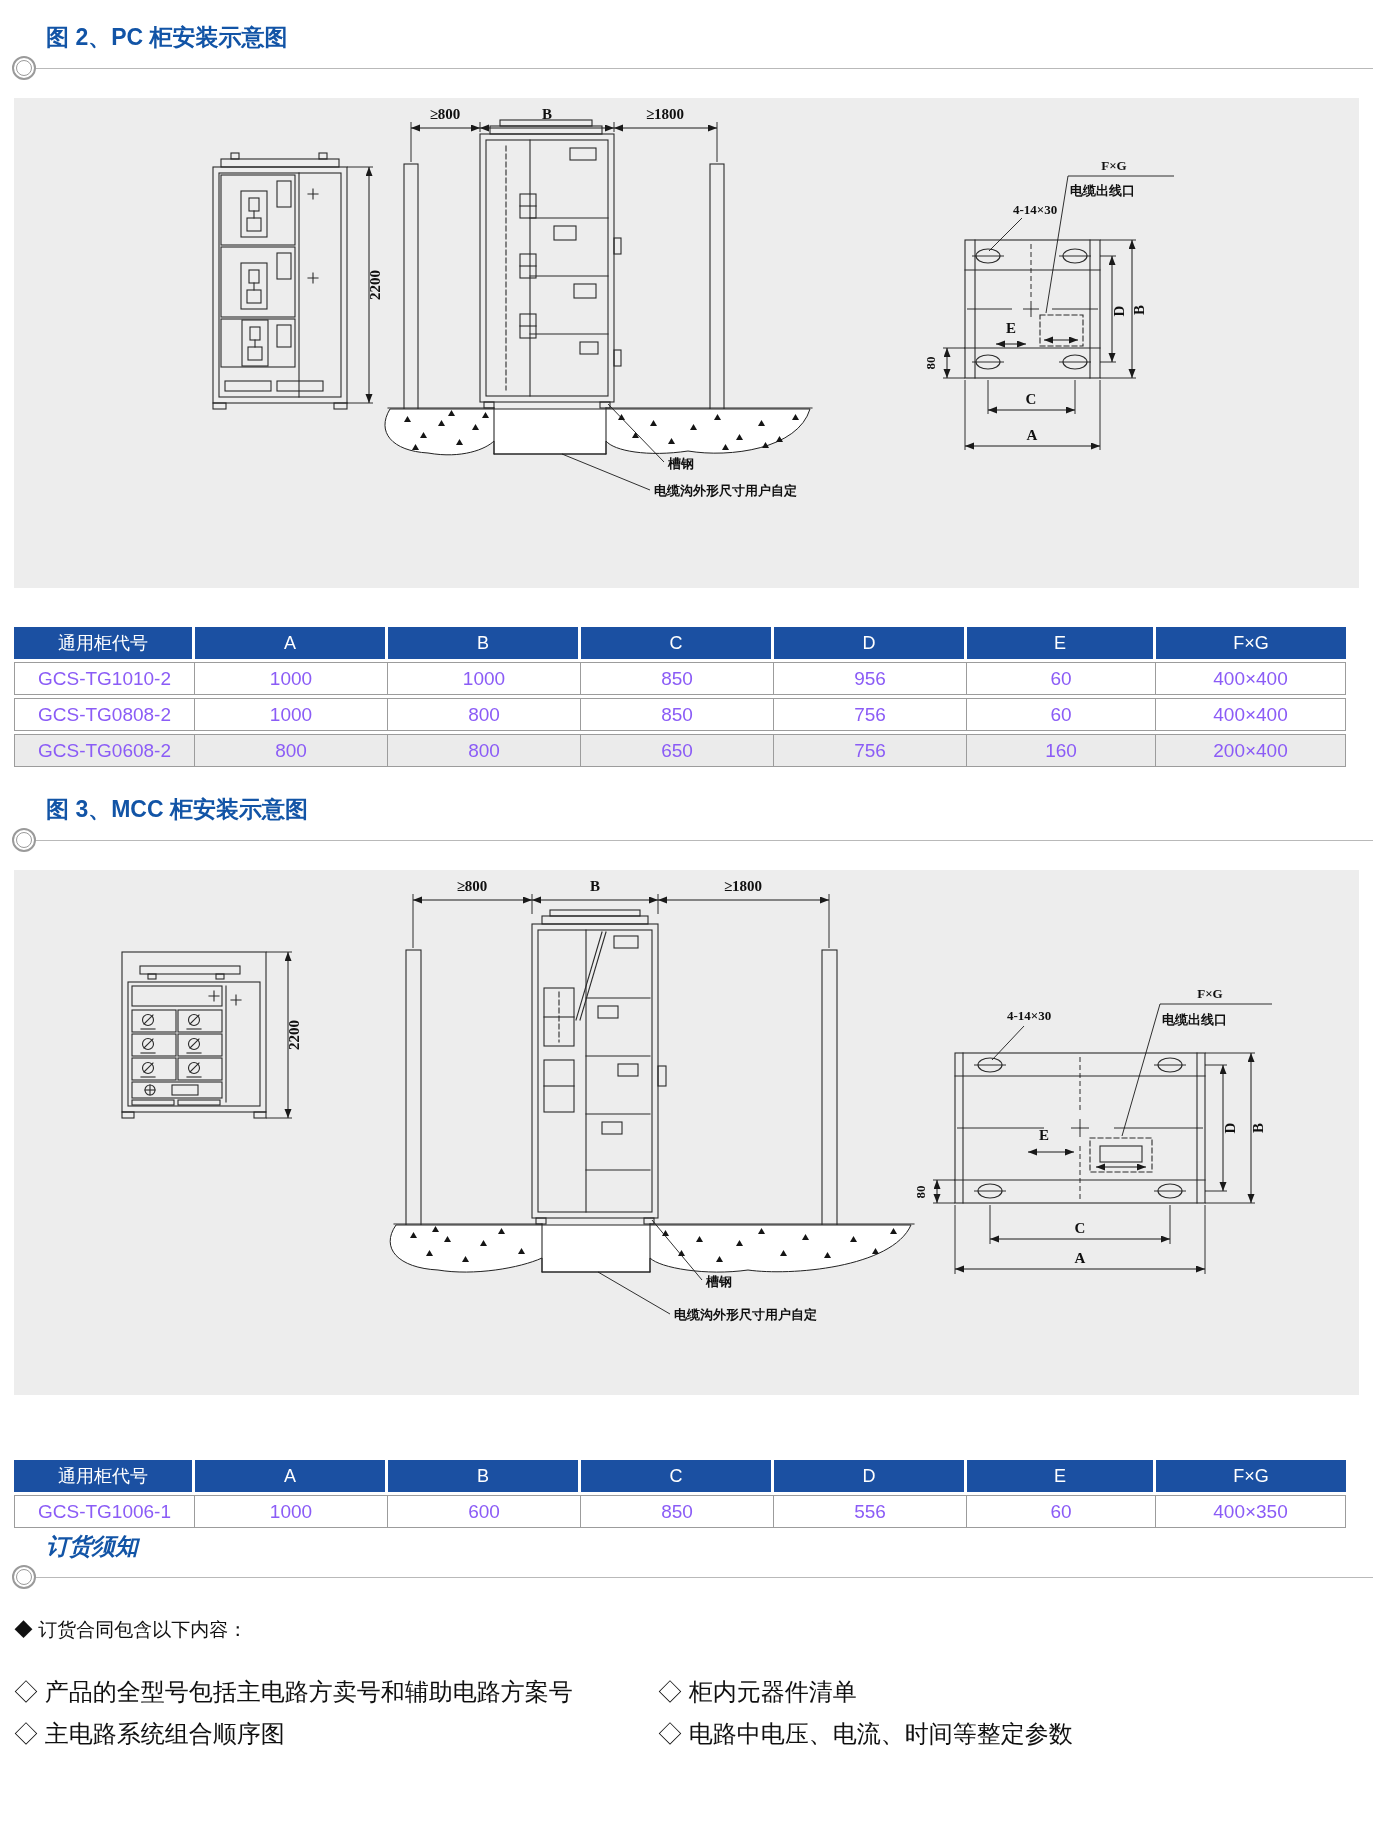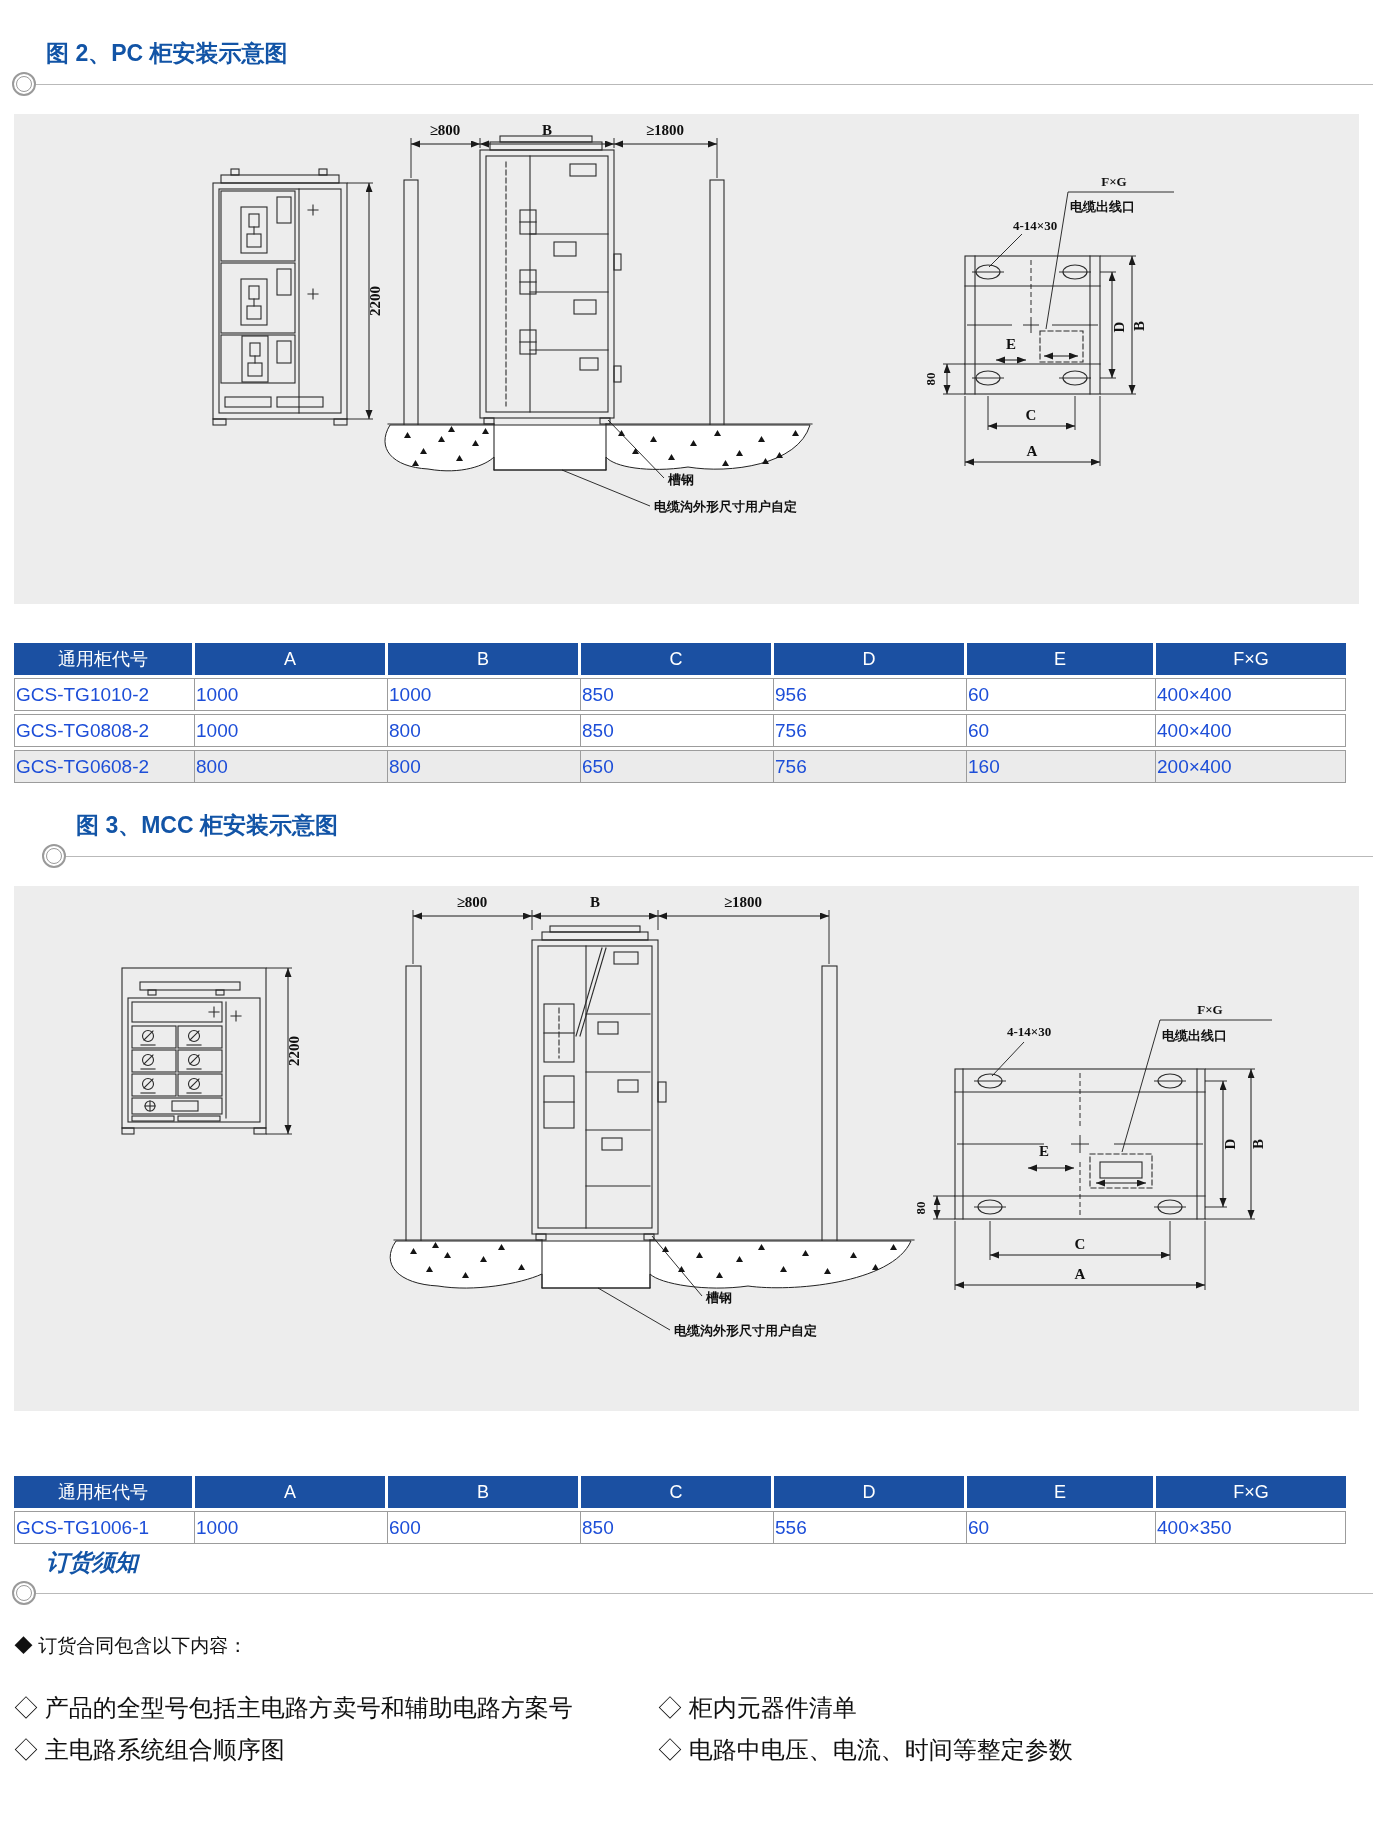--- a/index.html
+++ b/index.html
@@ -5,44 +5,44 @@
   html,body{margin:0;padding:0;}
   body{width:1373px;height:1848px;overflow:hidden;background:#fff;
        font-family:"Liberation Sans",sans-serif;color:#151515;}
   
   .sec-title{margin:0 0 0 46px;font-size:23px;line-height:30px;font-weight:700;color:#1254a6;}
   .rule-row{position:relative;height:22px;margin-top:4px;}
   .rule{position:absolute;left:23px;right:0;top:12px;border-top:1.5px solid #b9b9b9;}
   .ring{position:absolute;left:12px;top:0;width:24px;height:24px;border:2px solid #9a9a9a;
         border-radius:50%;background:#fff;box-sizing:border-box;}
   .ring::after{content:"";position:absolute;inset:2px;border:1px solid #9a9a9a;border-radius:50%;}
-  .sec1{padding-top:38px;}
-  .sec-gap{margin-top:24px;margin-left:30px;}
+  .sec1{padding-top:22px;}
+  .sec-gap{margin-top:24px;}
   .sec-order{font-style:italic;}
   
   .panel{margin:20px 14px 16px;background:#ededed;}
   .panel svg{display:block;width:1345px;height:auto;}
   
   .ln{stroke:#2a2a2a;stroke-width:1.1;fill:none;stroke-linecap:square;}
   .ext{stroke:#1a1a1a;stroke-width:.9;fill:none;}
   .dimln{stroke:#1a1a1a;stroke-width:1;fill:none;}
   .dash{stroke-dasharray:5 3;}
   .soil{fill:#fff;stroke:#222;stroke-width:1;}
   .dim-t{font:700 15px "Liberation Serif",serif;fill:#101010;}
   .dim-s{font:700 13px "Liberation Serif",serif;fill:#101010;}
   .cn-t{font:700 13px "Liberation Sans",sans-serif;fill:#101010;}
   
   .tbl-wrap{margin:36px 14px 0;}
   .tbl-wrap2{margin:62px 14px 0;}
   table{width:1332px;table-layout:fixed;border-collapse:separate;border-spacing:0 3px;}
   th{background:#1b50a2;color:#fff;font-size:18px;font-weight:400;height:30px;
      border-right:3px solid #fff;text-align:center;}
   th:last-child{border-right:none;}
-  td{background:#fff;border:1px solid #9c9c9c;border-left:0;height:29px;text-align:left;
-     font-size:19px;color:#1d4ed8;}
+  td{background:#fff;border:1px solid #9c9c9c;border-left:0;height:29px;text-align:center;
+     font-size:19px;color:#8b5cf6;}
   td:first-child{border-left:1px solid #9c9c9c;}
   tr.alt td{background:#ebebeb;}
   
   .order{margin:30px 14px 0;color:#101010;}
   .order-intro{font-size:19px;margin-bottom:36px;}
   .order-grid{display:grid;grid-template-columns:644px auto;row-gap:16px;font-size:24px;line-height:26px;}
 </style>
 </head>
 <body>
 

